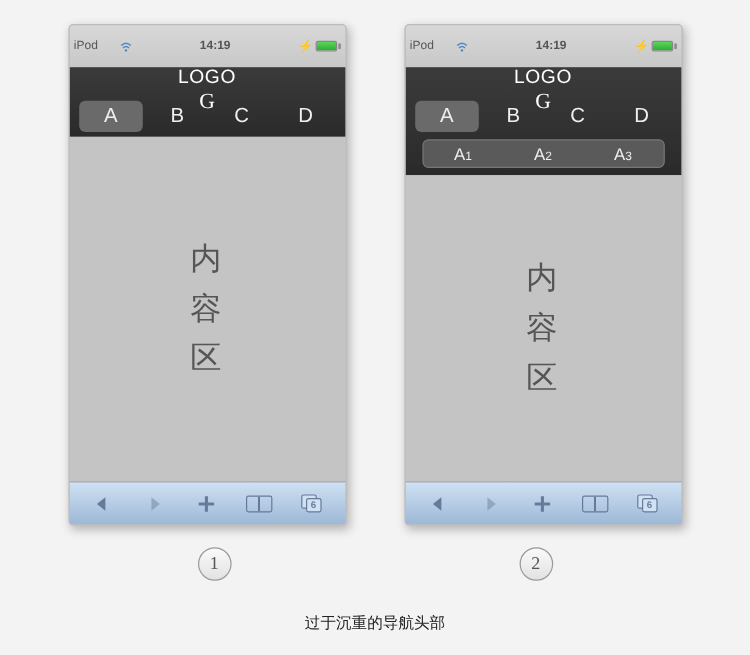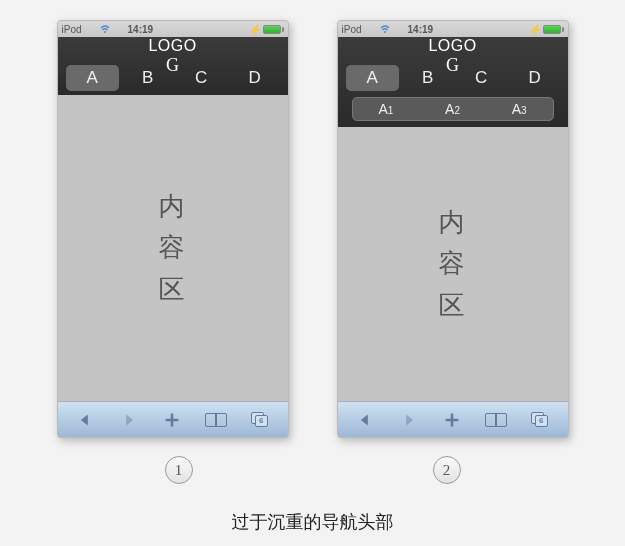--- a/index.html
+++ b/index.html
@@ -22,30 +22,30 @@
     height: 418px;
     background: #c4c4c4;
     border: 1px solid #bbb;
     border-radius: 4px;
     box-shadow: 2px 3px 8px rgba(0,0,0,0.25);
     display: flex;
     flex-direction: column;
     overflow: hidden;
   }
   .status-bar {
-    height: 16px;
+    height: 35px;
     background: linear-gradient(#d8d8d8,#c8c8c8);
     display: flex;
     align-items: center;
     font-size: 10px;
     color: #555;
     padding: 0 4px;
     gap: 18px;
   }
-  .status-center { flex:1; font-weight:bold; }
+  .status-center { flex:1; text-align:center; font-weight:bold; }
   .wifi-icon { width:10px; height:10px; display:inline-block; }
   .wifi-icon svg { display:block; }
   .batt {
     display:inline-flex; align-items:center; gap:1px;
   }
   .charge-icon { color:#2eae2e; font-size:10px; }
   .batt-body {
     width:18px; height:9px; border:1px solid #888; border-radius:2px;
     position:relative; background:linear-gradient(#5bd45b,#2eae2e);
   }
@@ -149,21 +149,21 @@
     border:1px solid #999;
     border-radius:50%;
     background:linear-gradient(#fafafa,#e2e2e2);
     display:flex; align-items:center; justify-content:center;
     font-size:15px; color:#555;
     font-family: Georgia, serif;
   }
   .caption {
     text-align:center;
     margin-top:26px;
-    font-size:18px;
+    font-size:13px;
     color:#222;
   }
 </style>
 </head>
 <body>
 
 <div class="phones-row">
 
   <div class="phone">
     <div class="status-bar">

